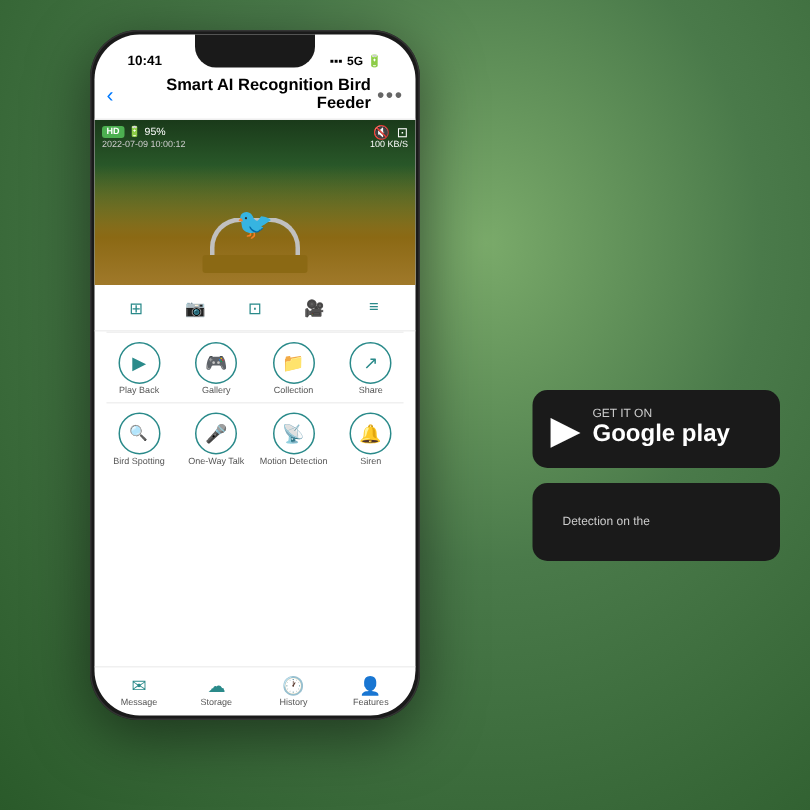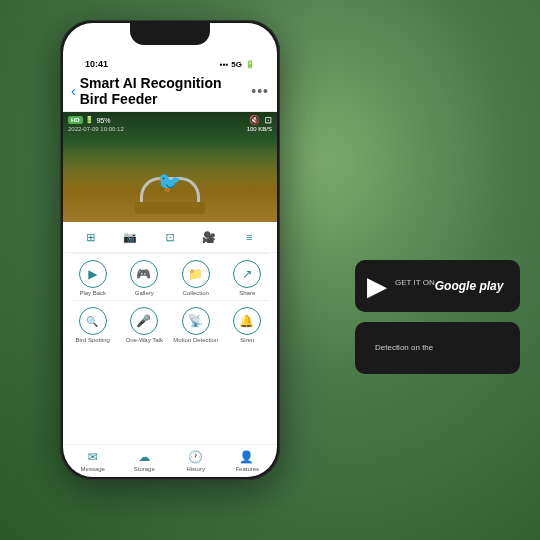--- a/index.html
+++ b/index.html
@@ -63,44 +63,45 @@
 
     
     .status-bar {
       display: flex;
       justify-content: space-between;
       align-items: center;
       padding: 6px 22px 2px;
       font-size: 9px;
       font-weight: 600;
       color: #000;
-      margin-top: 30px;
+      margin-top: 6px;
     }
 
     .status-icons {
       display: flex;
       gap: 3px;
       align-items: center;
       font-size: 8px;
     }
 
     
     .app-header {
       display: flex;
       align-items: center;
       padding: 4px 8px;
       border-bottom: 1px solid #eee;
       gap: 4px;
     }
 
     .app-header-title {
-      font-size: 14px;
+      font-size: 11px;
       font-weight: 600;
       color: #000;
       flex: 1;
+      text-align: right;
     }
 
     .back-btn {
       font-size: 14px;
       color: #007aff;
     }
 
     .more-btn {
       font-size: 14px;
       color: #666;
@@ -318,35 +319,34 @@
     }
 
     .store-icon {
       font-size: 26px;
       color: #fff;
       flex-shrink: 0;
     }
 
     .store-text {
       display: flex;
-      flex-direction: row;
+      flex-direction: column;
     }
 
     .store-sub {
       font-size: 8px;
       color: #ccc;
       line-height: 1;
     }
 
     .store-name {
-      font-size: 12px;
+      font-size: 16px;
       font-weight: 600;
       color: #fff;
       line-height: 1.2;
-      font-style: italic;
     }
 
     
     .section-divider {
       height: 1px;
       background: #f0f0f0;
       margin: 0 8px;
     }
   </style>
 </head>

